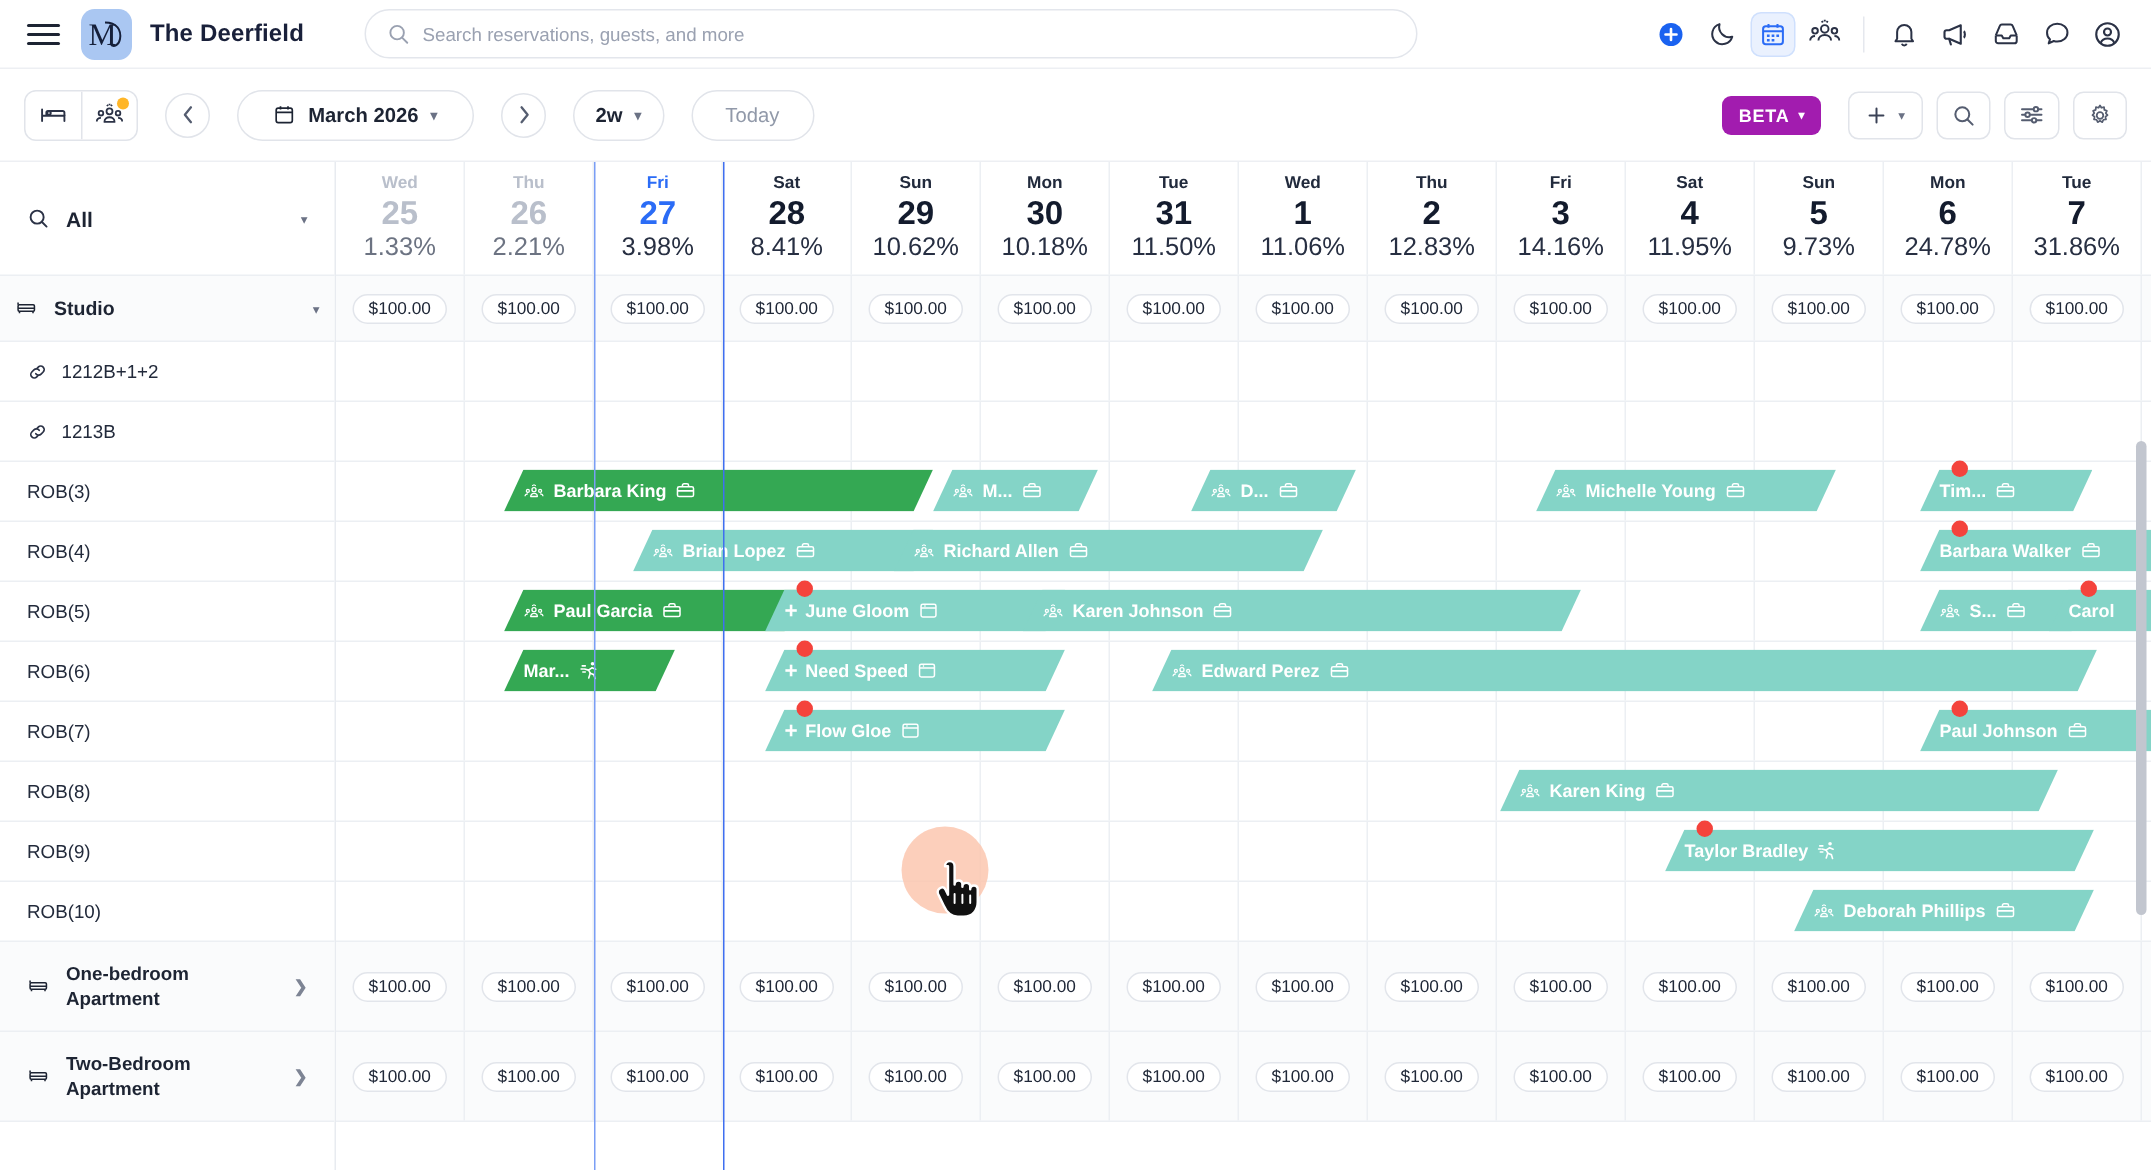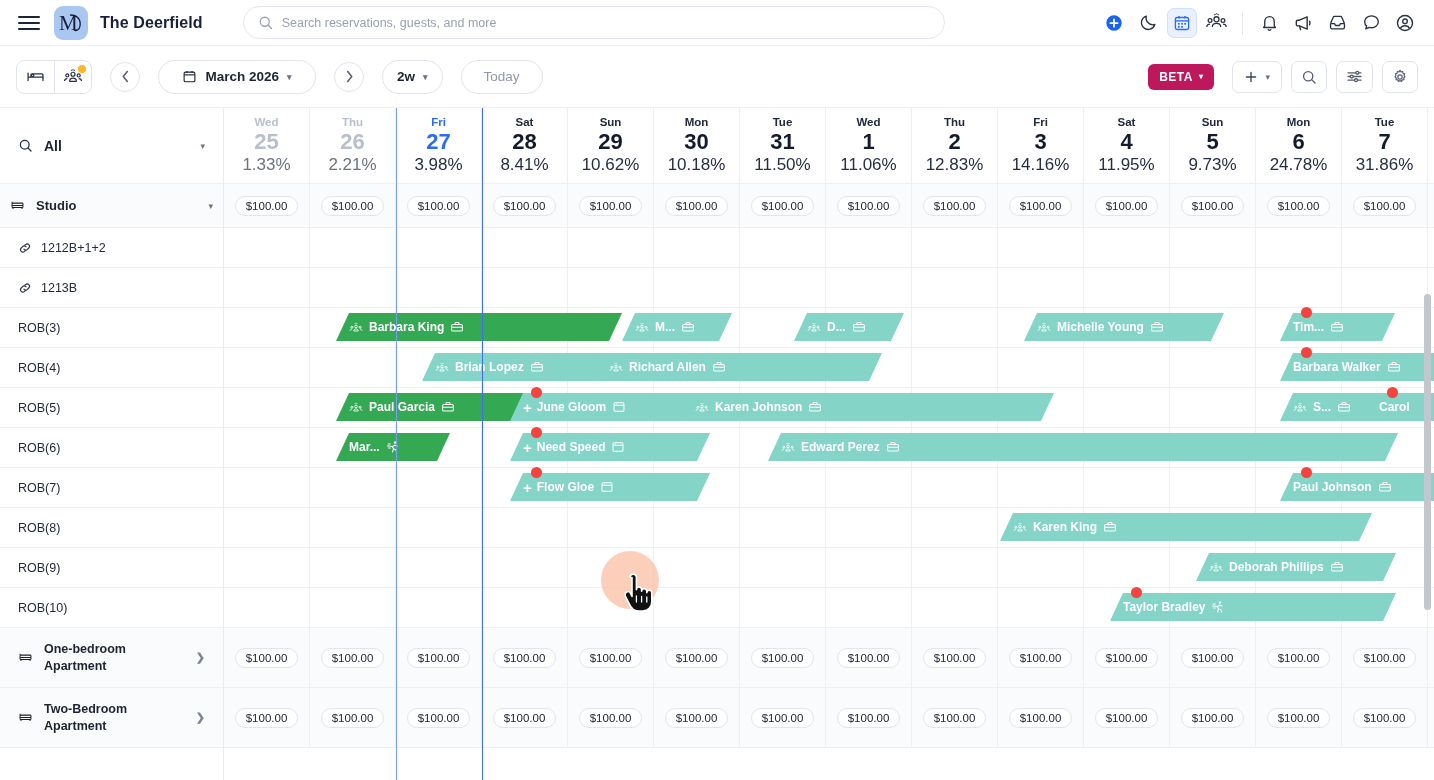--- a/index.html
+++ b/index.html
@@ -63,21 +63,21 @@
     height:34px; border:1px solid #e1e4ea; border-radius:18px; background:#fff;
     display:flex; align-items:center; gap:8px; padding:12px 16px; cursor:pointer;
     font-size:13.5px; color:#1d2433; font-weight:bold;
   }
   .pill.month { min-width:158px; justify-content:center; }
   .pill.range { padding:0 14px; }
   .pill.today { color:#9199a9; font-weight:normal; padding:0 22px; }
   .chev { font-size:9px; color:#6b7285; }
   .spacer { flex:1; }
   .beta {
-    height:26px; background:#be185d; color:#fff; border-radius:6px; font-size:12px;
+    height:26px; background:#a21caf; color:#fff; border-radius:6px; font-size:12px;
     font-weight:bold; display:flex; align-items:center; gap:6px; padding:0 11px; cursor:pointer;
     letter-spacing:.5px;
   }
   .sq-btn {
     height:32px; min-width:34px; border:1px solid #e1e4ea; border-radius:7px; background:#fff;
     display:flex; align-items:center; justify-content:center; gap:7px; cursor:pointer; color:#555d70;
     padding:0 9px;
   }
   .tb-gap { width:9px; }
 
@@ -1054,20 +1054,50 @@
             <div class="vcell"></div>
             <div class="vcell"></div>
             <div class="vcell"></div>
             <div class="vcell"></div>
             <div class="vcell"></div>
             <div class="vcell"></div>
             <div class="vcell"></div>
             <div class="vcell"></div>
             <div class="vcell"></div>
             <div class="vcell"></div>
+            <div class="bar teal" style="left: 886px; width: 286px;">
+              <span>Taylor Bradley</span>
+              <span class="bi">
+                <svg width="14" height="14" viewBox="0 0 22 22" fill="none" stroke="#fff" stroke-width="1.7" stroke-linecap="round">
+                  <circle cx="14.2" cy="3.9" r="1.9" fill="#fff" stroke="none"></circle>
+                  <path d="M13.6 8.2L10 10.6l1.8 3.2-1.6 5"></path>
+                  <path d="M11.8 13.8l3.8 1.6 1.2 4"></path>
+                  <path d="M10 10.6L5.8 9.4"></path>
+                  <path d="M13.6 8.2l3.8 1.4"></path>
+                  <path d="M3.4 6.2h3.2M2.2 9.4h2.4M4 12.6h2.6"></path>
+                </svg>
+              </span>
+            </div>
+            <span class="reddot" style="left: 907px;"></span>
+          </div>
+          <div class="resrow">
+            <div class="vcell"></div>
+            <div class="vcell"></div>
+            <div class="vcell"></div>
+            <div class="vcell"></div>
+            <div class="vcell"></div>
+            <div class="vcell"></div>
+            <div class="vcell"></div>
+            <div class="vcell"></div>
+            <div class="vcell"></div>
+            <div class="vcell"></div>
+            <div class="vcell"></div>
+            <div class="vcell"></div>
+            <div class="vcell"></div>
+            <div class="vcell"></div>
             <div class="bar teal" style="left: 972px; width: 200px;">
               <span class="bi">
                 <svg width="14" height="13" viewBox="0 0 24 22" fill="none" stroke="#fff" stroke-width="1.5">
                   <circle cx="12" cy="9.2" r="2.3"></circle>
                   <path d="M8.2 17c0-2.2 1.7-3.5 3.8-3.5s3.8 1.3 3.8 3.5z" stroke-linejoin="round"></path>
                   <circle cx="5" cy="10.6" r="1.7"></circle>
                   <path d="M1.8 16.6c0-1.7 1.3-2.7 3.2-2.7"></path>
                   <circle cx="19" cy="10.6" r="1.7"></circle>
                   <path d="M22.2 16.6c0-1.7-1.3-2.7-3.2-2.7"></path>
                   <path d="M10.8 5l-.6-1.1M13.2 5l.6-1.1M12 4.4V3.1"></path>
@@ -1076,50 +1106,20 @@
               <span>Deborah Phillips</span>
               <span class="bi">
                 <svg width="14" height="14" viewBox="0 0 22 22" fill="none" stroke="#fff" stroke-width="1.6">
                   <rect x="2.6" y="7" width="16.8" height="10.4" rx="1.8"></rect>
                   <path d="M7.8 7V5.6a1.6 1.6 0 0 1 1.6-1.6h3.2A1.6 1.6 0 0 1 14.2 5.6V7" stroke-linejoin="round"></path>
                   <line x1="2.6" y1="11.4" x2="19.4" y2="11.4"></line>
                 </svg>
               </span>
             </div>
           </div>
-          <div class="resrow">
-            <div class="vcell"></div>
-            <div class="vcell"></div>
-            <div class="vcell"></div>
-            <div class="vcell"></div>
-            <div class="vcell"></div>
-            <div class="vcell"></div>
-            <div class="vcell"></div>
-            <div class="vcell"></div>
-            <div class="vcell"></div>
-            <div class="vcell"></div>
-            <div class="vcell"></div>
-            <div class="vcell"></div>
-            <div class="vcell"></div>
-            <div class="vcell"></div>
-            <div class="bar teal" style="left: 886px; width: 286px;">
-              <span>Taylor Bradley</span>
-              <span class="bi">
-                <svg width="14" height="14" viewBox="0 0 22 22" fill="none" stroke="#fff" stroke-width="1.7" stroke-linecap="round">
-                  <circle cx="14.2" cy="3.9" r="1.9" fill="#fff" stroke="none"></circle>
-                  <path d="M13.6 8.2L10 10.6l1.8 3.2-1.6 5"></path>
-                  <path d="M11.8 13.8l3.8 1.6 1.2 4"></path>
-                  <path d="M10 10.6L5.8 9.4"></path>
-                  <path d="M13.6 8.2l3.8 1.4"></path>
-                  <path d="M3.4 6.2h3.2M2.2 9.4h2.4M4 12.6h2.6"></path>
-                </svg>
-              </span>
-            </div>
-            <span class="reddot" style="left: 907px;"></span>
-          </div>
         </div>
       <div class="apt-pricerow" id="apt-price-1">
           <div class="apt-pricecell">
             <span class="chip">$100.00</span>
           </div>
           <div class="apt-pricecell">
             <span class="chip">$100.00</span>
           </div>
           <div class="apt-pricecell">
             <span class="chip">$100.00</span>

